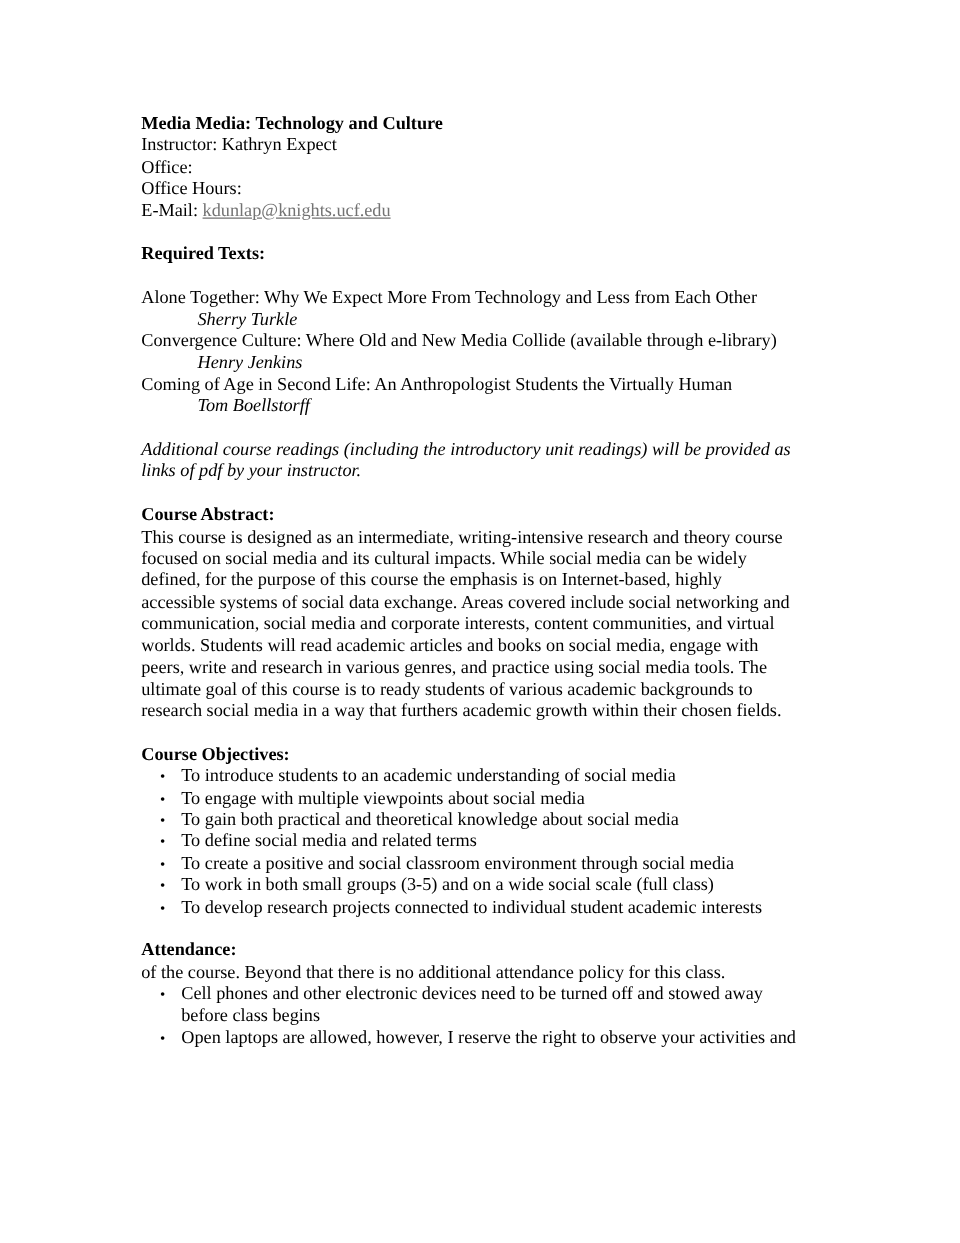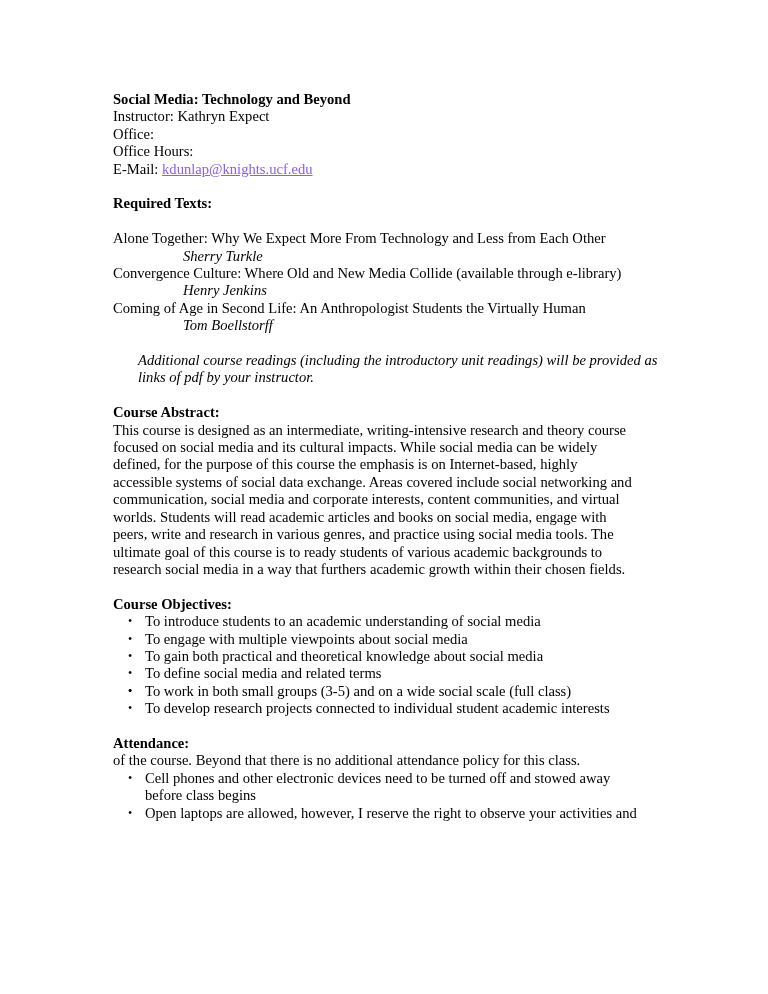--- a/index.html
+++ b/index.html
@@ -6,36 +6,36 @@
     body {
       width: 768px; height: 994px; overflow: hidden; position: relative;
       font-family: "Liberation Serif", serif;
       color: #000000;
       font-size: 14.6px;
       line-height: 17.4px;
     }
     .page { position: absolute; left: 113px; top: 91px; width: 545px; }
     .line { white-space: nowrap; }
     .bold { font-weight: bold; }
-    .ital { font-style: italic; margin-left: 25px; }
+    .ital { font-style: italic; }
     .gap { height: 17.4px; }
     .indent { padding-left: 45px; }
-    a.link { color: #8b5cf6; text-decoration: underline; }
+    a.link { color: #737373; text-decoration: underline; }
     ul.bullets { list-style: none; margin: 0; padding: 0; }
     ul.bullets li { position: relative; padding-left: 32px; }
     ul.bullets li .bullet {
       position: absolute; left: 15px; top: 0; font-size: 12px;
     }
   </style>
 </head>
 <body>
 
 <div class="page">
 
-  <div class="line bold">Social Media: Technology and Beyond</div>
+  <div class="line bold">Media Media: Technology and Culture</div>
   <div class="line">Instructor: Kathryn Expect</div>
   <div class="line">Office:</div>
   <div class="line">Office Hours:</div>
   <div class="line">
     <span>E-Mail: </span><a class="link">kdunlap@knights.ucf.edu</a>
   </div>
   <div class="gap"></div>
 
   <div class="line bold">Required Texts:</div>
   <div class="gap"></div>
@@ -65,21 +65,21 @@
     <div class="line">research social media in a way that furthers academic growth within their chosen fields.</div>
   </div>
   <div class="gap"></div>
 
   <div class="line bold">Course Objectives:</div>
   <ul class="bullets">
     <li class="line"><span class="bullet">•</span><span>To introduce students to an academic understanding of social media</span></li>
     <li class="line"><span class="bullet">•</span><span>To engage with multiple viewpoints about social media</span></li>
     <li class="line"><span class="bullet">•</span><span>To gain both practical and theoretical knowledge about social media</span></li>
     <li class="line"><span class="bullet">•</span><span>To define social media and related terms</span></li>
-    <li class="line"><span class="bullet">•</span></li>
+    <li class="line"><span class="bullet">•</span><span>To create a positive and social classroom environment through social media</span></li>
     <li class="line"><span class="bullet">•</span><span>To work in both small groups (3-5) and on a wide social scale (full class)</span></li>
     <li class="line"><span class="bullet">•</span><span>To develop research projects connected to individual student academic interests</span></li>
   </ul>
   <div class="gap"></div>
 
   <div class="line bold">Attendance:</div>
   <div>
     <div class="line">of the course. Beyond that there is no additional attendance policy for this class.</div>
   </div>
   <ul class="bullets">

